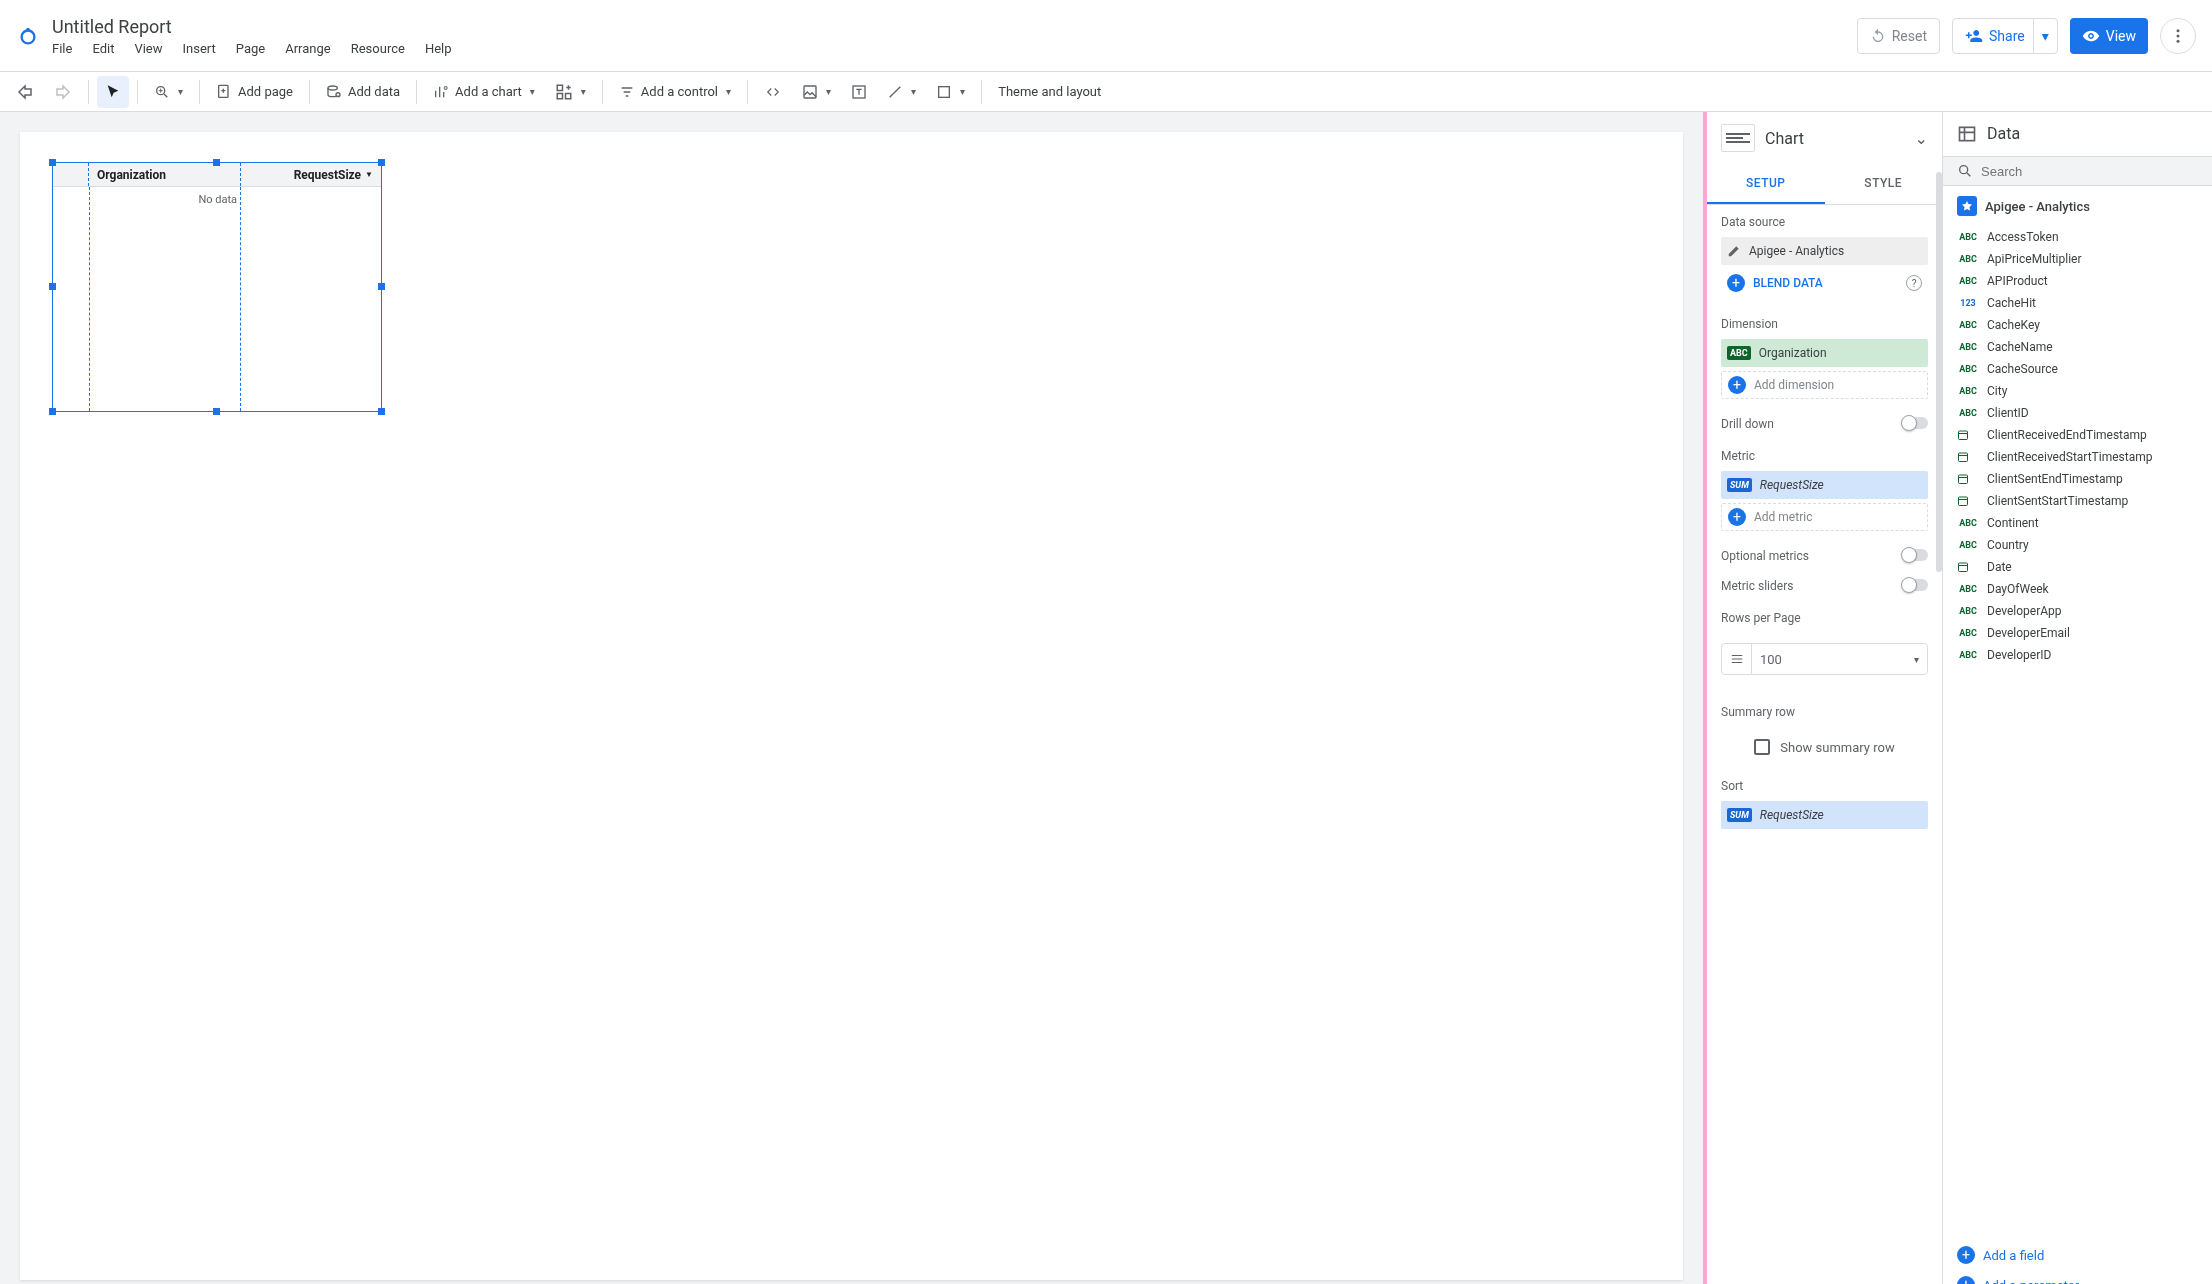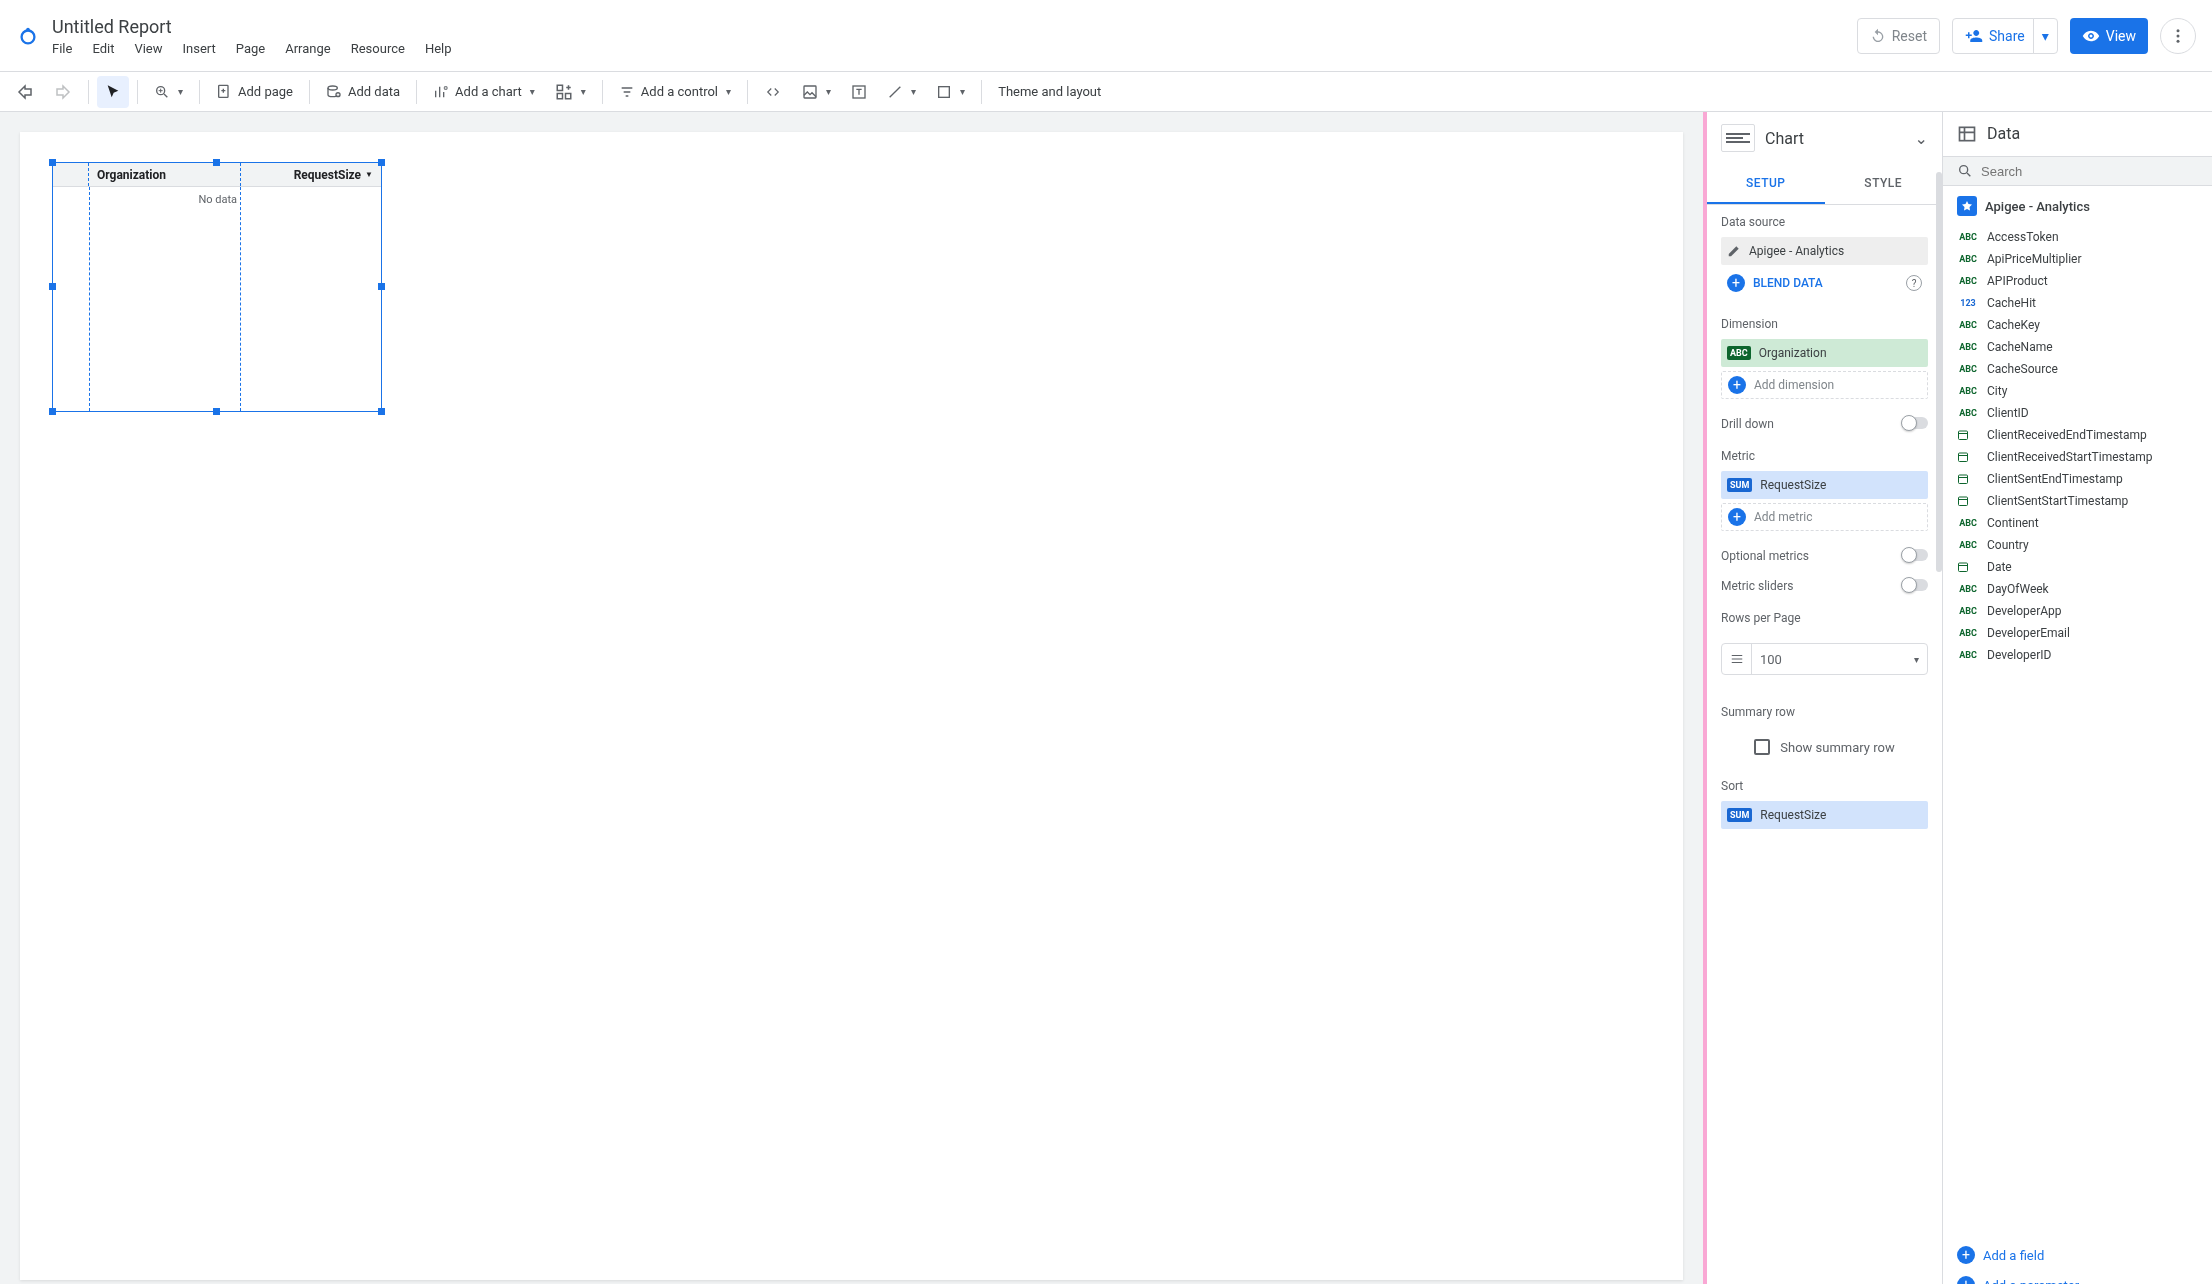--- a/index.html
+++ b/index.html
@@ -67,21 +67,21 @@
   .section { padding: 10px 14px 6px; }
   .section-label { font-size:12px; color:#5f6368; margin-bottom:8px; }
   .chip { display:flex; align-items:center; gap:8px; border-radius:2px; height:28px; padding:0 6px; font-size:12px; margin-bottom:4px; }
   .chip-ds { background:#eeeeee; color:#3c4043; }
   .chip-blend { color:#1a73e8; }
   .chip-blend .plus { width:18px; height:18px; border-radius:50%; background:#1a73e8; color:#fff; display:flex; align-items:center; justify-content:center; font-size:14px; }
   .chip-dim { background:#ceead6; }
   .chip-dim .badge { background:#0d652d; color:#fff; font-size:9px; padding:2px 3px; border-radius:2px; font-weight:bold;}
   .chip-add { border:1px dashed #dadce0; color:#80868b; }
   .chip-add .plus { width:18px; height:18px; border-radius:50%; background:#1a73e8; color:#fff; display:flex; align-items:center; justify-content:center; font-size:14px; }
-  .chip-metric { background:#d2e3fc; }
+  .chip-metric { background:#d2e3fc;font-style:italic; }
   .chip-metric .badge { background:#1967d2; color:#fff; font-size:9px; padding:2px 3px; border-radius:2px; font-weight:bold;}
   .toggle-row { display:flex; align-items:flex-start; justify-content:space-between; padding: 8px 14px; font-size:12px; color:#5f6368; }
   .toggle { width:26px; height:12px; background:#dadce0; border-radius:6px; position:relative; }
   .toggle::after { content:''; position:absolute; width:14px; height:14px; background:#fff; border:1px solid #9aa0a6; border-radius:50%; left:-1px; top:-2px; box-shadow:0 1px 2px rgba(0,0,0,0.2); }
   .help-icon { width:16px;height:16px;border:1px solid #9aa0a6;border-radius:50%;display:inline-flex;align-items:center;justify-content:center;font-size:10px;color:#5f6368;margin-left:auto; }
   
   .rows-select { display:flex; align-items:center; border:1px solid #dadce0; border-radius:4px; height:32px; margin:4px 14px 20px; }
   .rows-select .ricon { width:30px; display:flex; align-items:center; justify-content:center; border-right:1px solid #dadce0; height:100%; color:#5f6368;}
   .rows-select .rval { flex:1; padding:0 8px; font-size:13px; color:#5f6368;}
   .rows-select .rcaret { padding:0 8px; color:#5f6368; font-size:10px;}

